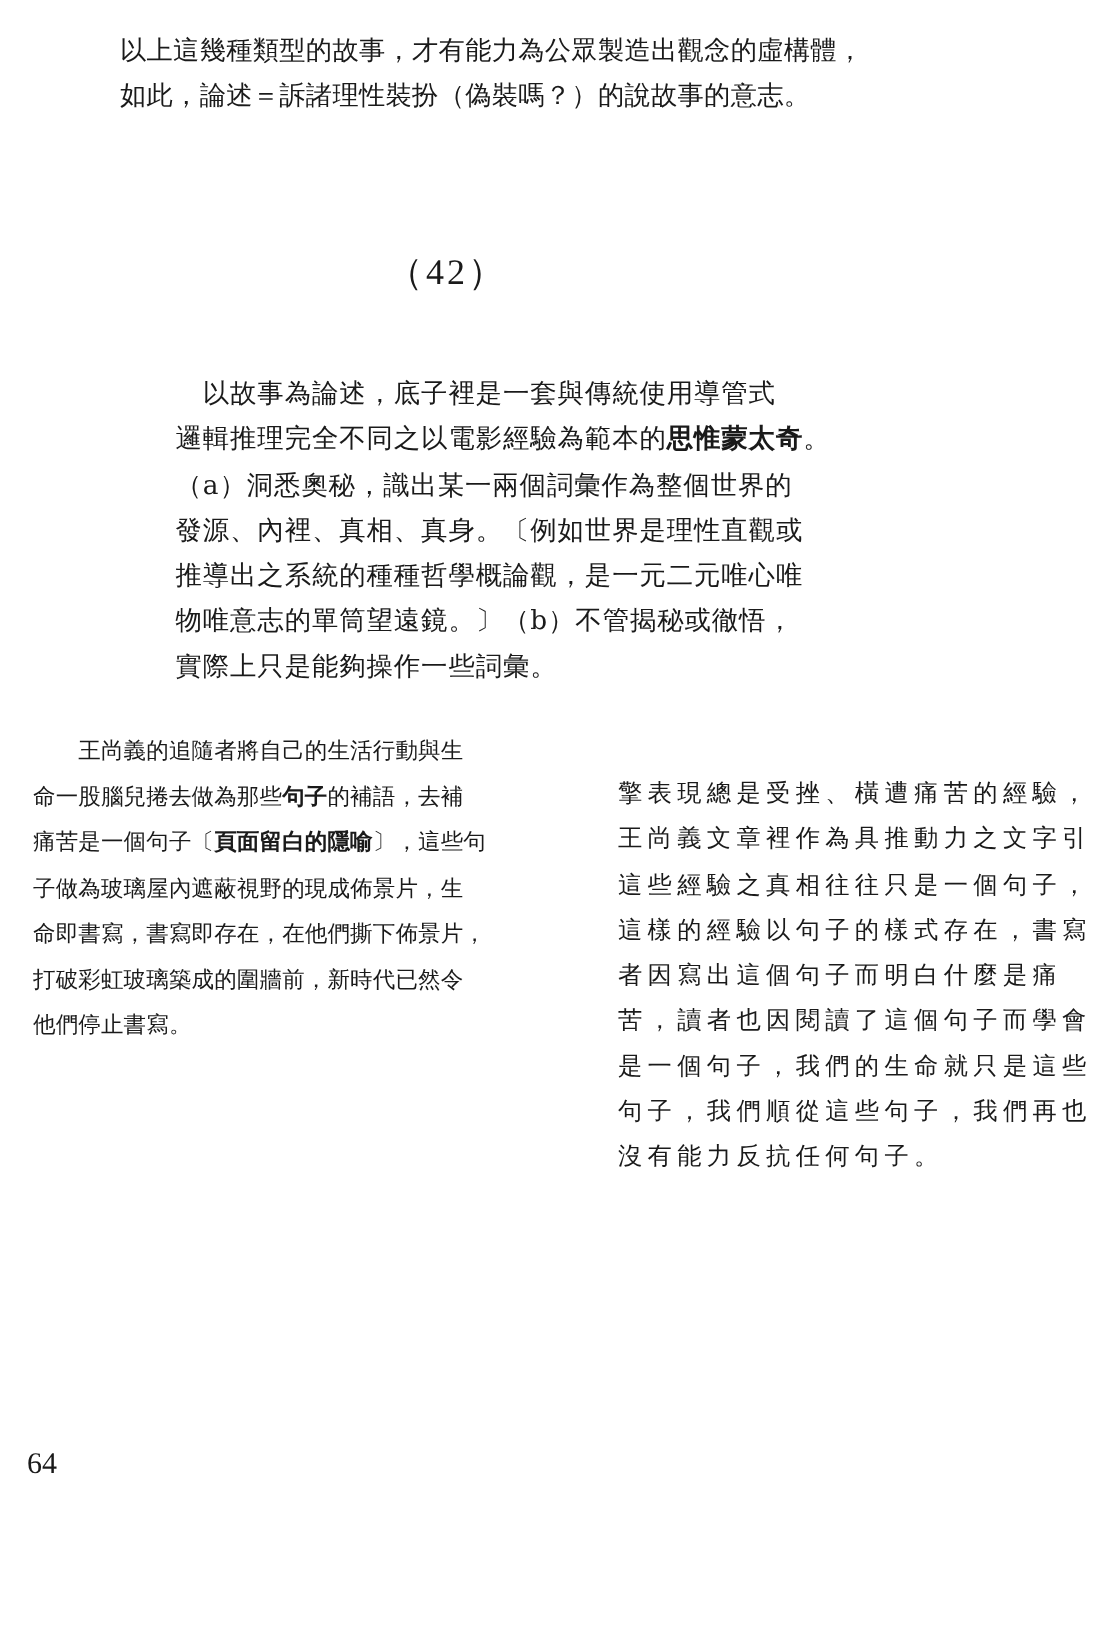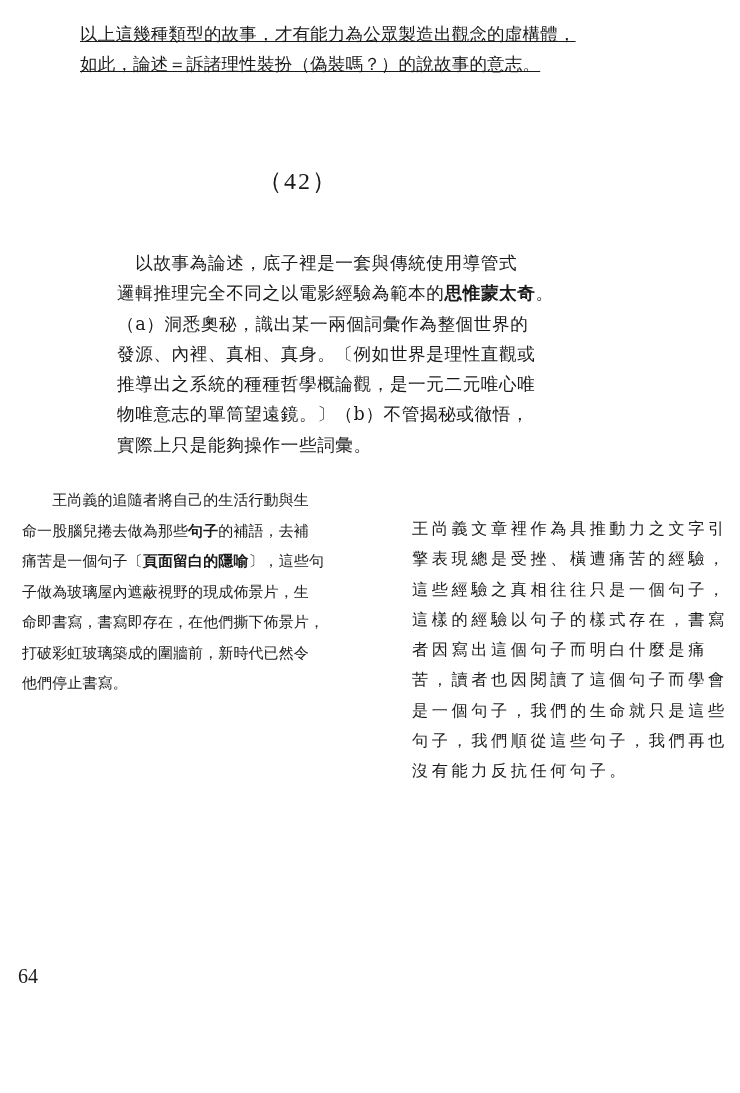--- a/index.html
+++ b/index.html
@@ -5,21 +5,21 @@
     html, body { margin: 0; padding: 0; background: #ffffff; }
     body {
       width: 740px; height: 1093px; position: relative; overflow: hidden;
       color: #1a1a1a;
       font-family: "DejaVu Sans", sans-serif;
     }
     .block { position: absolute; }
     .line { white-space: nowrap; display: block; }
     .b { font-weight: bold; }
 
-    #intro { left: 80px; top: 19px; font-size: 17.5px; line-height: 30px; letter-spacing: 0.2px; text-decoration: underline; }
+    #intro { left: 80px; top: 19px; font-size: 17.5px; line-height: 30px; letter-spacing: 0.2px; }
     #section-no { left: 258px; top: 165px; font-size: 24px; font-family: "Liberation Serif", serif; letter-spacing: 2px; }
     #quote { left: 117px; top: 224px; font-size: 17.6px; line-height: 30.3px; font-family: "DejaVu Serif", serif; letter-spacing: 0.6px; margin-top: 24px; }
     #left-col { left: 22px; top: 485px; font-size: 15px; line-height: 30.5px; letter-spacing: 0.1px; }
     #right-col { left: 412px; top: 514px; font-size: 16.2px; line-height: 30.3px; font-family: "DejaVu Serif", serif; letter-spacing: 3.55px; }
     #page-number { left: 18px; top: 965px; font-size: 20px; font-family: "Liberation Serif", serif; }
   </style>
 </head>
 <body>
 
 <div class="block" id="intro">
@@ -43,22 +43,22 @@
   <span class="line">　　王尚義的追隨者將自己的生活行動與生</span>
   <span class="line"><span>命一股腦兒捲去做為那些</span><span class="b">句子</span><span>的補語，去補</span></span>
   <span class="line"><span>痛苦是一個句子〔</span><span class="b">頁面留白的隱喻</span><span>〕，這些句</span></span>
   <span class="line">子做為玻璃屋內遮蔽視野的現成佈景片，生</span>
   <span class="line">命即書寫，書寫即存在，在他們撕下佈景片，</span>
   <span class="line">打破彩虹玻璃築成的圍牆前，新時代已然令</span>
   <span class="line">他們停止書寫。</span>
 </div>
 
 <div class="block" id="right-col">
+  <span class="line">擎表現總是受挫、橫遭痛苦的經驗，</span>
   <span class="line"> 王尚義文章裡作為具推動力之文字引</span>
-  <span class="line">擎表現總是受挫、橫遭痛苦的經驗，</span>
   <span class="line">這些經驗之真相往往只是一個句子，</span>
   <span class="line">這樣的經驗以句子的樣式存在，書寫</span>
   <span class="line">者因寫出這個句子而明白什麼是痛</span>
   <span class="line">苦，讀者也因閱讀了這個句子而學會</span>
   <span class="line">是一個句子，我們的生命就只是這些</span>
   <span class="line">句子，我們順從這些句子，我們再也</span>
   <span class="line">沒有能力反抗任何句子。</span>
 </div>
 
 <div class="block" id="page-number">64</div>

